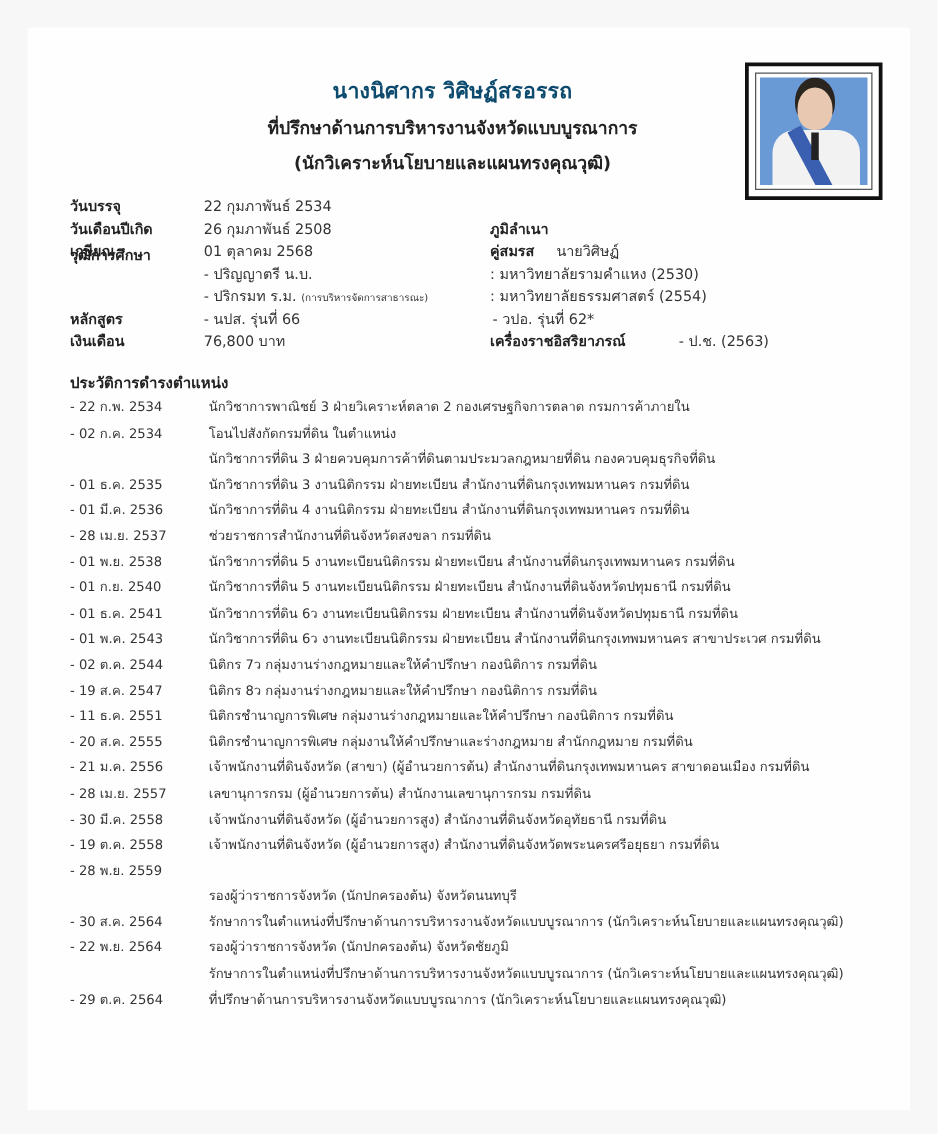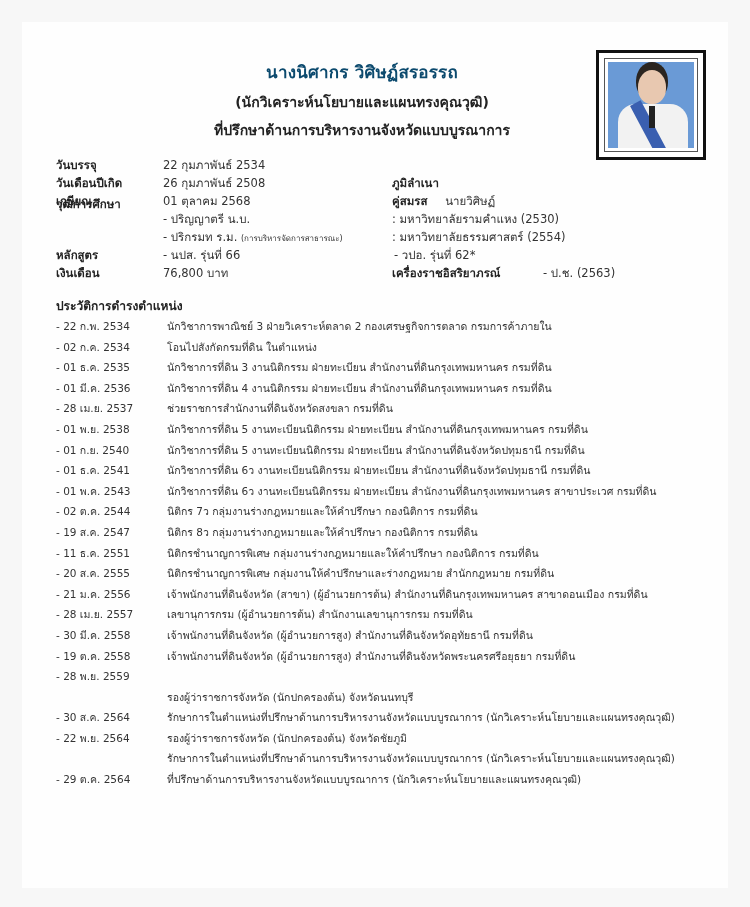--- a/index.html
+++ b/index.html
@@ -57,22 +57,22 @@
   .h-date { width: 111px; flex: none; }
   .h-text { flex: none; }
 </style>
 </head>
 <body>
 
 <div class="page">
 
   <div class="header">
     <div class="name">นางนิศากร  วิศิษฏ์สรอรรถ</div>
+    <div class="title-line">ที่ปรึกษาด้านการบริหารงานจังหวัดแบบบูรณาการ</div>
     <div class="title-line">(นักวิเคราะห์นโยบายและแผนทรงคุณวุฒิ)</div>
-    <div class="title-line">ที่ปรึกษาด้านการบริหารงานจังหวัดแบบบูรณาการ</div>
   </div>
 
   <div class="photo-frame">
     <div class="photo-inner">
       <div class="photo">
         <div class="body"></div>
         <div class="sash"></div>
         <div class="tie"></div>
         <div class="head"></div>
       </div>
@@ -156,20 +156,21 @@
       <div class="h-row">
         <span class="h-date">- 22 ก.พ. 2534</span>
         <span class="h-text">นักวิชาการพาณิชย์ 3 ฝ่ายวิเคราะห์ตลาด 2 กองเศรษฐกิจการตลาด กรมการค้าภายใน</span>
       </div>
       <div class="h-row">
         <span class="h-date">- 02 ก.ค. 2534</span>
         <span class="h-text">โอนไปสังกัดกรมที่ดิน ในตำแหน่ง</span>
       </div>
       <div class="h-row">
         <span class="h-date"></span>
+        <span class="h-text">นักวิชาการที่ดิน 3 ฝ่ายควบคุมการค้าที่ดินตามประมวลกฎหมายที่ดิน กองควบคุมธุรกิจที่ดิน</span>
       </div>
       <div class="h-row">
         <span class="h-date">- 01 ธ.ค. 2535</span>
         <span class="h-text">นักวิชาการที่ดิน 3 งานนิติกรรม ฝ่ายทะเบียน สำนักงานที่ดินกรุงเทพมหานคร กรมที่ดิน</span>
       </div>
       <div class="h-row">
         <span class="h-date">- 01 มี.ค. 2536</span>
         <span class="h-text">นักวิชาการที่ดิน 4 งานนิติกรรม ฝ่ายทะเบียน สำนักงานที่ดินกรุงเทพมหานคร กรมที่ดิน</span>
       </div>
       <div class="h-row">

